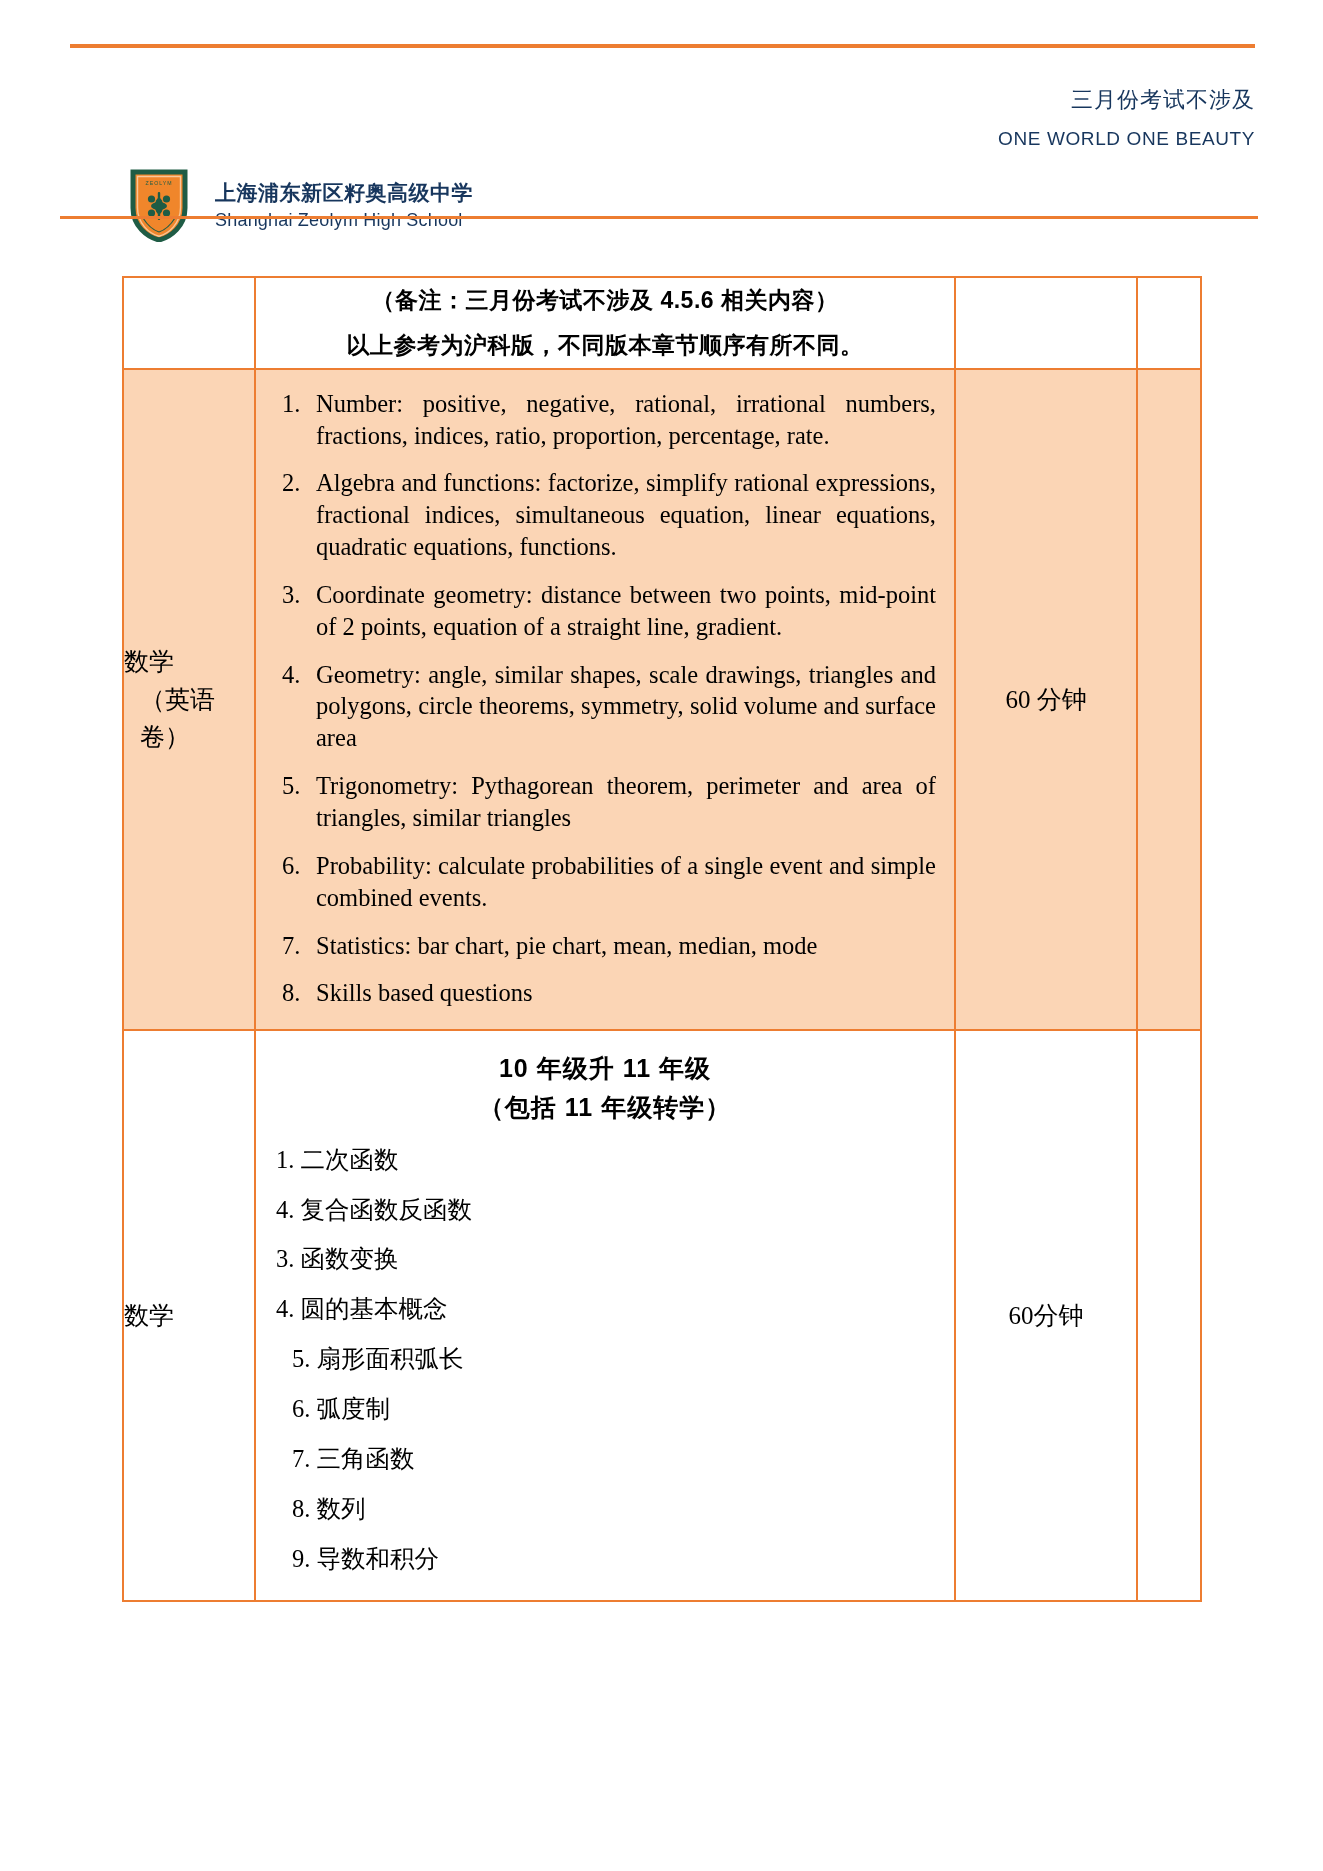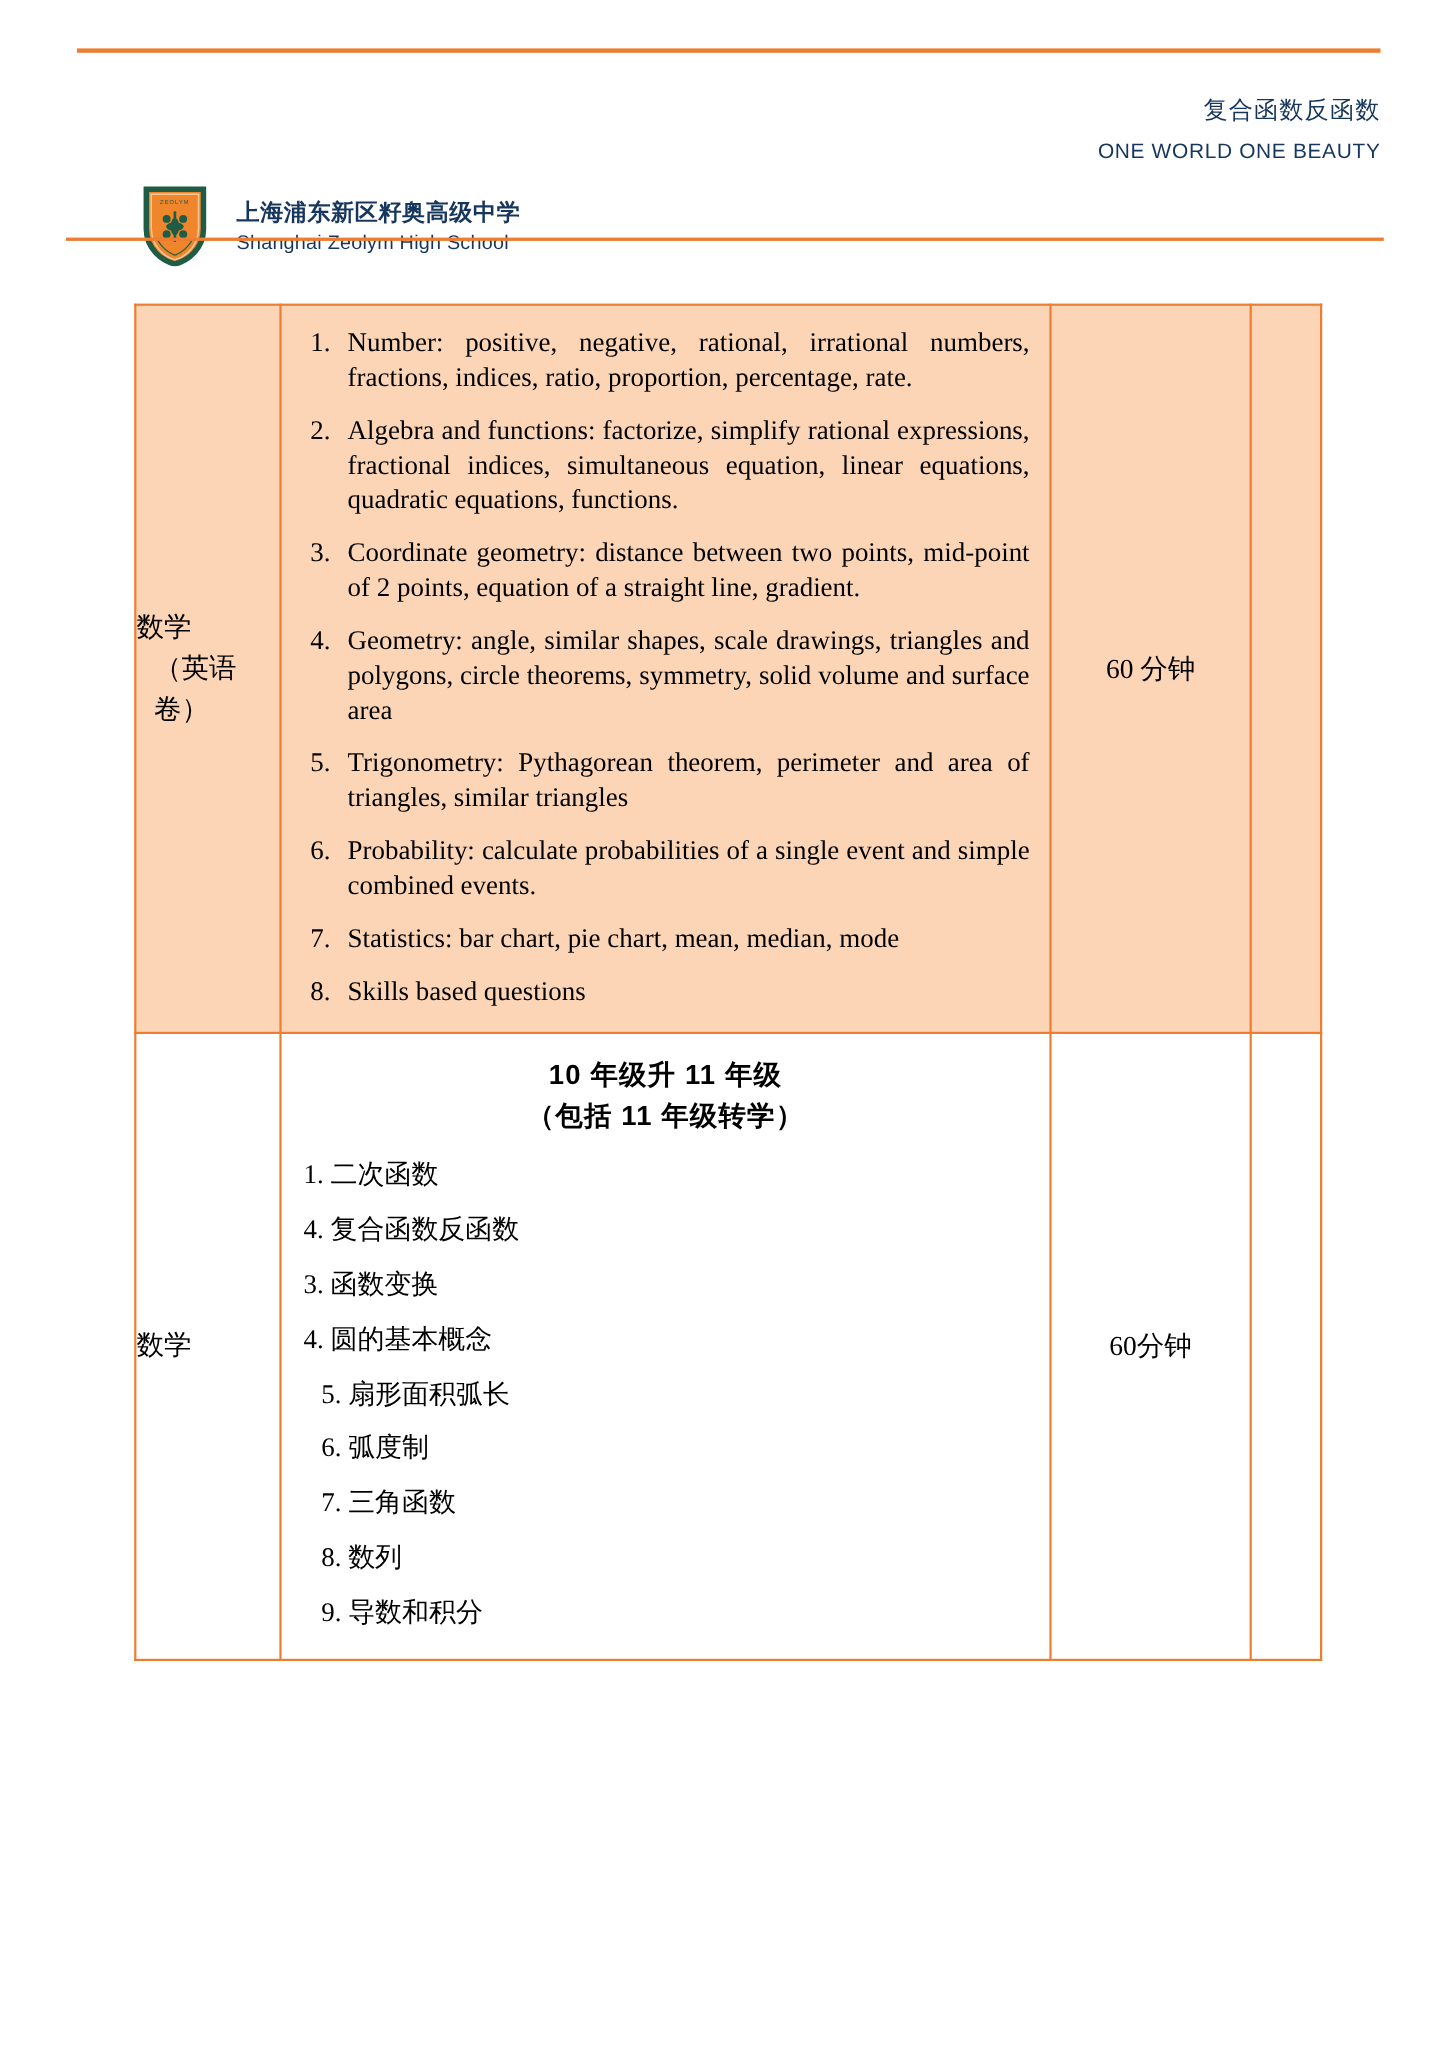--- a/index.html
+++ b/index.html
@@ -224,21 +224,21 @@
   .sig-line { white-space: nowrap; }
 </style>
 </head>
 <body>
 
 <div class="page">
 
   <div class="top-rule"></div>
 
   <div class="motto-block">
-    <div class="motto-cn">复合函数反函数</div>
+    <div class="motto-cn">三月份考试不涉及</div>
     <div class="motto-en">ONE WORLD ONE BEAUTY</div>
   </div>
 
   <div class="logo-block">
     <div class="crest">
       <svg viewBox="0 0 58 74" width="58" height="74" aria-hidden="true">
         <path d="M3 4 L55 4 L55 40 C55 58 41 69 29 72 C17 69 3 58 3 40 Z" fill="#F0862B" stroke="#1F5C45" stroke-width="5"></path>
         <path d="M7.5 8.5 L50.5 8.5 L50.5 39.5 C50.5 55.5 39 65.5 29 68.2 C19 65.5 7.5 55.5 7.5 39.5 Z" fill="none" stroke="#F7C89A" stroke-width="1.4"></path>
         <text x="29" y="17" text-anchor="middle" font-family="Liberation Sans, DejaVu Sans, sans-serif" font-size="5.2" letter-spacing="1" fill="#1F5C45">ZEOLYM</text>
         <g fill="#1F5C45">
@@ -266,20 +266,29 @@
 
   <table class="sched-table">
     <colgroup>
       <col class="col-subject">
       <col class="col-content">
       <col class="col-time">
       <col class="col-extra">
     </colgroup>
     <tbody>
 
+      <tr>
+        <td class="white"></td>
+        <td class="white note-cell">
+          <div class="note-line">（备注：三月份考试不涉及 4.5.6 相关内容）</div>
+          <div class="note-line">以上参考为沪科版，不同版本章节顺序有所不同。</div>
+        </td>
+        <td class="white"></td>
+        <td class="white"></td>
+      </tr>
 
       <tr>
         <td class="peach subject-cell">
           <span class="sub-main">数学</span>
           <span class="sub-sub">（英语</span>
           <span class="sub-sub">卷）</span>
         </td>
         <td class="peach">
           <ol class="en-list">
             <li>

